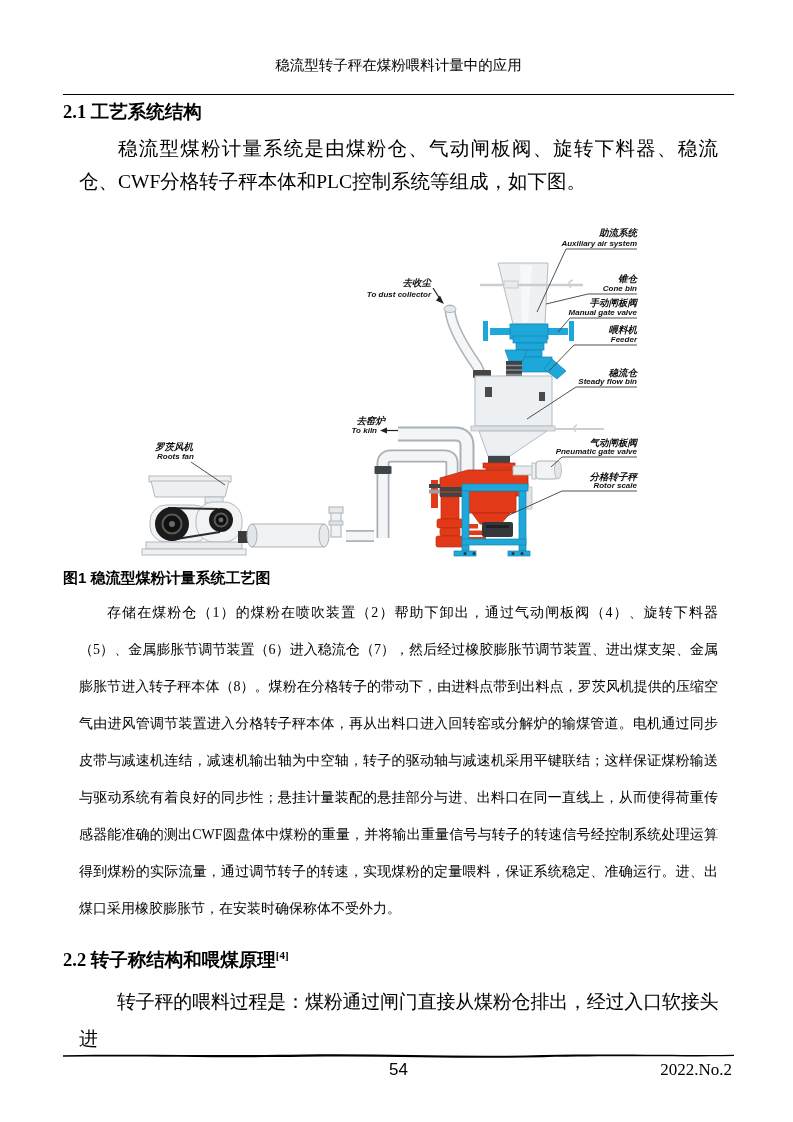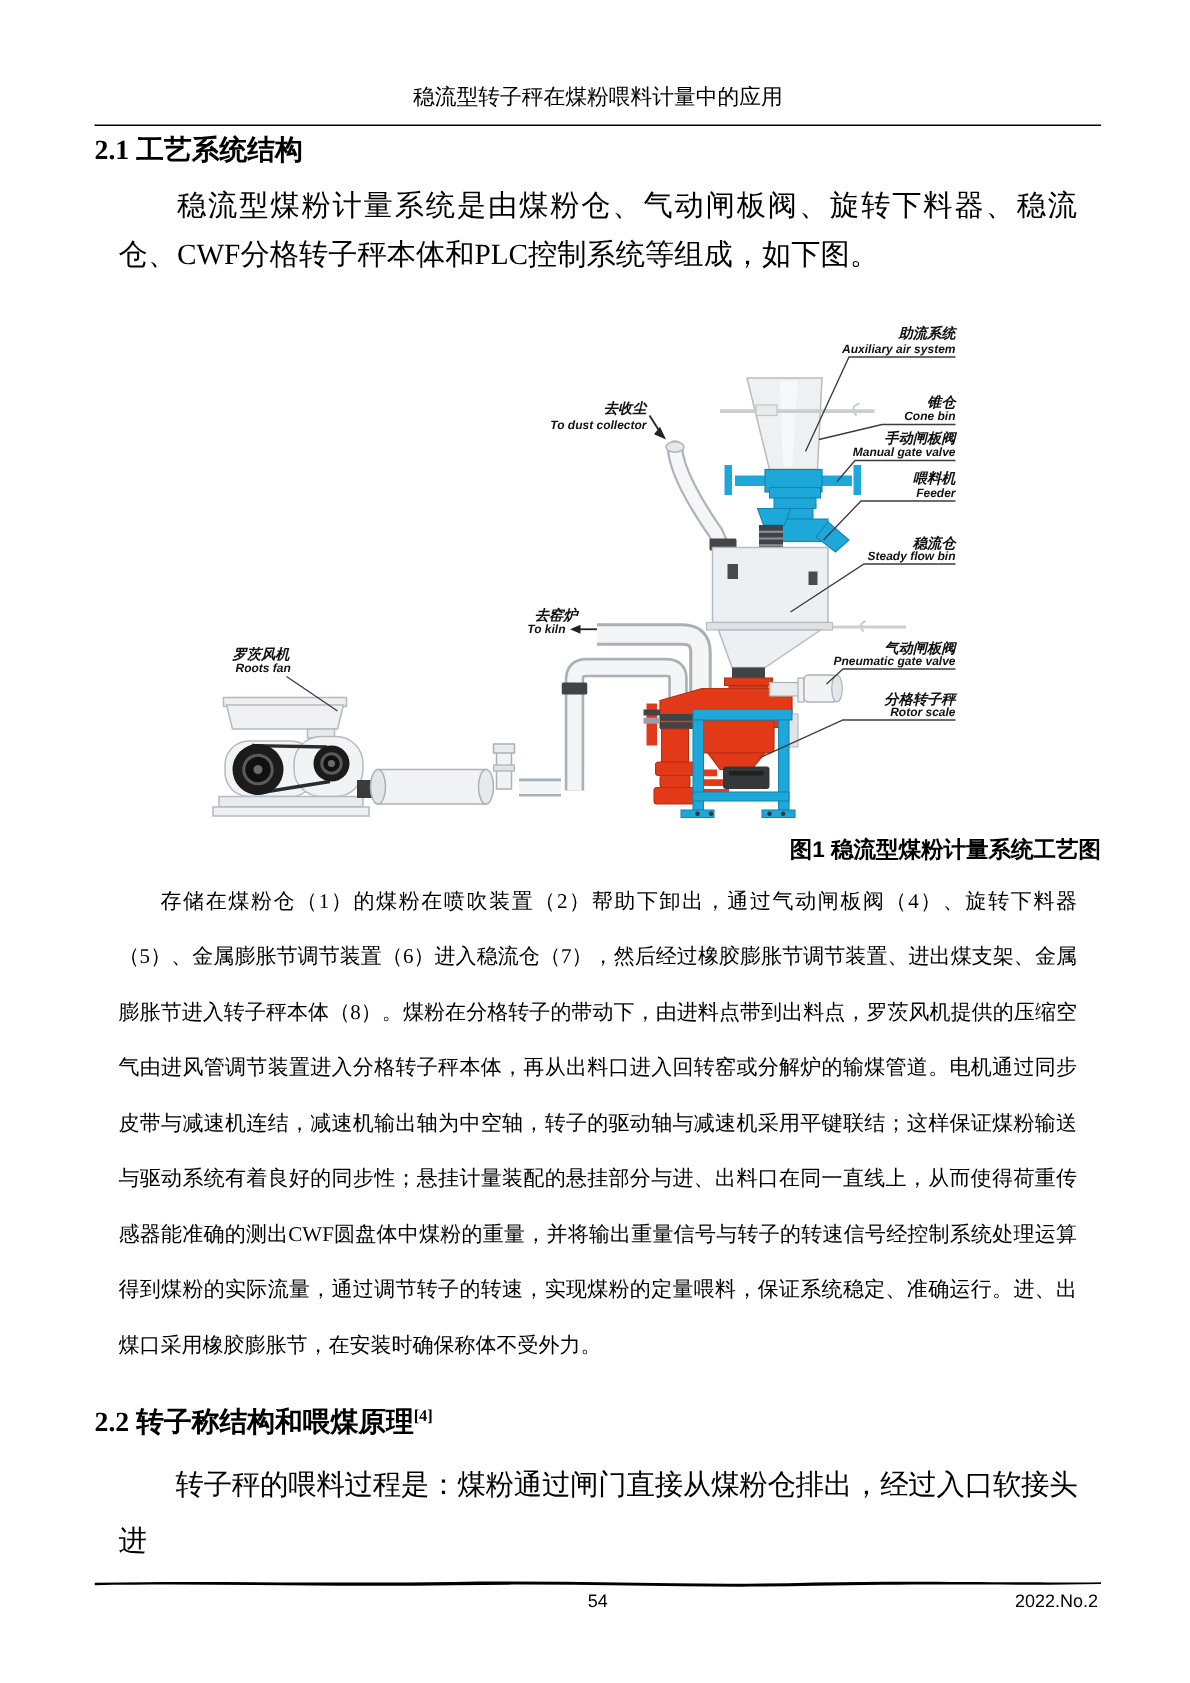--- a/index.html
+++ b/index.html
@@ -1,36 +1,36 @@
 <!DOCTYPE html>
 <html><head>
 <meta charset="utf-8">
 <style>
   html,body{margin:0;padding:0;background:#ffffff;}
   .page{position:relative;width:793px;height:1122px;background:#fff;overflow:hidden;
         font-family:"Liberation Serif","DejaVu Serif",serif;color:#000;}
   .content{position:absolute;left:63px;top:55px;width:671px;}
-  .header-title{text-align:center;font-size:14.5px;line-height:20px;padding-bottom:8px;
+  .header-title{text-align:center;font-size:14.5px;line-height:20px;padding-bottom:19px;
         border-bottom:1.5px solid #000;}
   .sec-heading{font-family:Liberation Serif, serif;font-size:18.5px;
         font-weight:700;margin:5px 0 0 0;line-height:24px;}
   .sec-heading sup{font-size:11px;}
   p{margin:16px;text-align:justify;}
   .p-intro{margin-top:8px;font-size:19.5px;line-height:33px;text-indent:2em;}
   .p-body{margin-top:7px;font-size:14px;line-height:37px;text-indent:2em;}
   .p-last{margin-top:11px;font-size:19px;letter-spacing:-0.5px;line-height:37px;text-indent:2em;}
   .figure{position:relative;height:352px;margin-top:10px;font-style:italic;}
   .figure svg{position:absolute;left:57px;top:0;}
   .caption{font-family:"Liberation Sans","DejaVu Sans",sans-serif;font-weight:700;
-        font-size:15px;text-align:right;margin-top:2px;line-height:19px;}
+        font-size:15px;text-align:left;margin-top:2px;line-height:19px;}
   .footer-bar{position:absolute;left:63px;top:1051px;width:671px;height:10px;}
   .footer-row{position:absolute;left:63px;top:1060px;width:671px;height:18px;
-        font-family:"Liberation Sans","DejaVu Sans",sans-serif;font-size:12px;}
+        font-family:"Liberation Sans","DejaVu Sans",sans-serif;font-size:17px;}
   .page-num{position:absolute;left:0;width:100%;text-align:center;}
-  .issue{position:absolute;right:2px;top:0;}
+  .issue{position:absolute;right:2px;top:0;font-family:Liberation Serif, serif;}
   
   .lz{font-family:"Liberation Sans","DejaVu Sans",sans-serif;font-weight:700;font-size:9.5px;fill:#111;}
   .le{font-family:"Liberation Sans","DejaVu Sans",sans-serif;font-weight:700;font-size:8px;fill:#111;}
   .ldr{stroke:#3c3c3c;stroke-width:0.9;fill:none;}
 </style>
 </head>
 <body>
 
 <div class="page">
   <div class="content">

